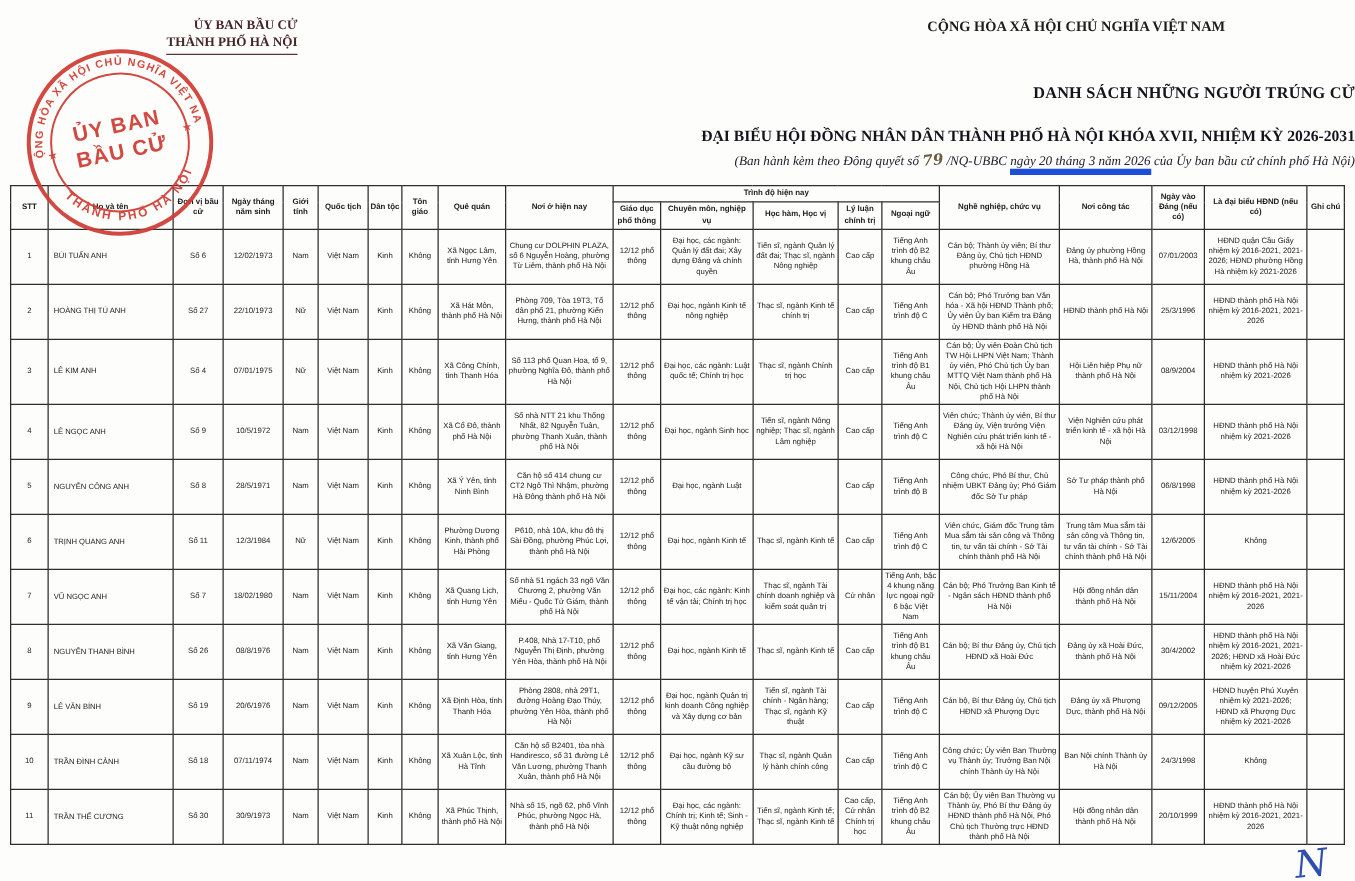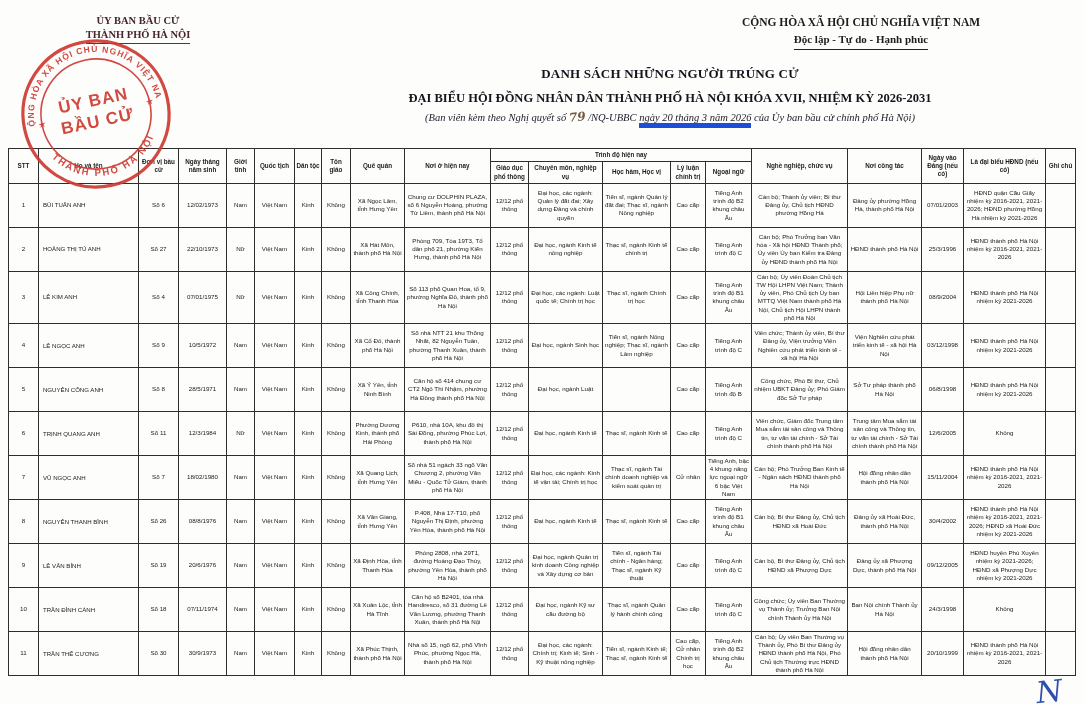--- a/index.html
+++ b/index.html
@@ -1,27 +1,27 @@
 <!DOCTYPE html>
 <html><head>
 <meta charset="utf-8">
 <style>
   html,body{margin:0;padding:0;background:#e8e8e8;}
   .page{position:relative;width:1084px;height:705px;background:#fdfdfc;overflow:hidden;
         font-family:"Liberation Serif","DejaVu Serif",serif;color:#1c1c1c;}
   
-  .issuer{position:absolute;left:38px;top:14px;width:200px;text-align:center;
+  .issuer{position:absolute;left:38px;top:14px;width:200px;text-align:right;
           font-weight:bold;font-size:10.5px;color:#46262a;line-height:1.35;}
   .issuer .u{display:inline-block;border-bottom:1px solid #5a3538;padding-bottom:1px;}
   .motto{position:absolute;right:58px;top:14px;width:330px;text-align:center;
          font-weight:bold;font-size:11.5px;line-height:1.5;color:#1d1d1d;}
   .motto .u2{display:inline-block;border-bottom:1.5px solid #222;padding-bottom:1px;font-size:11px;}
-  .title-block{position:absolute;left:256px;right:0;top:66px;text-align:center;color:#14141c;}
+  .title-block{position:absolute;left:256px;right:0;top:66px;text-align:right;color:#14141c;}
   .title-1{font-weight:bold;font-size:13px;letter-spacing:.2px;}
-  .title-2{font-weight:bold;font-size:12.5px;margin-top:9px;}
+  .title-2{font-weight:bold;font-size:12.5px;margin-top:20px;}
   .subtitle{font-style:italic;font-size:10.5px;margin-top:4px;color:#20202c;}
   .subtitle .hand{font-style:italic;font-weight:bold;color:#6d5b40;font-size:12px;
                   display:inline-block;transform:rotate(-6deg);font-family:"DejaVu Serif",serif;}
   .subtitle .udate{border-bottom:5px solid #1d4ed8;}
   
   .stamp{position:absolute;left:20px;top:38px;width:152px;height:152px;z-index:5;
          transform:rotate(-12deg);opacity:.92;pointer-events:none;}
   .stamp svg{position:absolute;left:0;top:0;}
   .stamp .ctr{position:absolute;left:0;top:52px;width:152px;text-align:center;
               font-family:"Liberation Sans",sans-serif;font-weight:bold;color:#cf3a32;
@@ -46,21 +46,20 @@
 
 <div class="page">
 
   <div class="issuer">
     <div>ỦY BAN BẦU CỬ</div>
     <div><span class="u">THÀNH PHỐ HÀ NỘI</span></div>
   </div>
 
   <div class="motto">
     <div>CỘNG HÒA XÃ HỘI CHỦ NGHĨA VIỆT NAM</div>
-    <div><span class="u2">Độc lập - Tự do - Hạnh phúc</span></div>
   </div>
 
   <div class="stamp">
     <svg width="152" height="152" viewBox="0 0 152 152">
       <circle cx="76" cy="76" r="73" fill="none" stroke="#cf3a32" stroke-width="3.2"></circle>
       <circle cx="76" cy="76" r="55" fill="none" stroke="#cf3a32" stroke-width="1.6"></circle>
       <defs>
         <path id="arcTop" d="M 14 76 A 62 62 0 0 1 138 76"></path>
         <path id="arcBot" d="M 14 76 A 62 62 0 0 0 138 76"></path>
       </defs>
@@ -76,21 +75,21 @@
       <div>BẦU CỬ</div>
     </div>
     <span class="star-l">★</span>
     <span class="star-r">★</span>
   </div>
 
   <div class="title-block">
     <div class="title-1">DANH SÁCH NHỮNG NGƯỜI TRÚNG CỬ</div>
     <div class="title-2">ĐẠI BIỂU HỘI ĐỒNG NHÂN DÂN THÀNH PHỐ HÀ NỘI KHÓA XVII, NHIỆM KỲ 2026-2031</div>
     <div class="subtitle">
-      <span>(Ban viên kèm theo Nghị quyết số</span>
+      <span>(Ban hành kèm theo Đông quyết số</span>
       <span class="hand">79</span>
       <span>/NQ-UBBC</span>
       <span class="udate">ngày 20 tháng 3 năm 2026</span>
       <span>của Ủy ban bầu cử chính phố Hà Nội)</span>
     </div>
   </div>
 
   <table class="tbl">
     <colgroup>
       <col style="width:30px">

